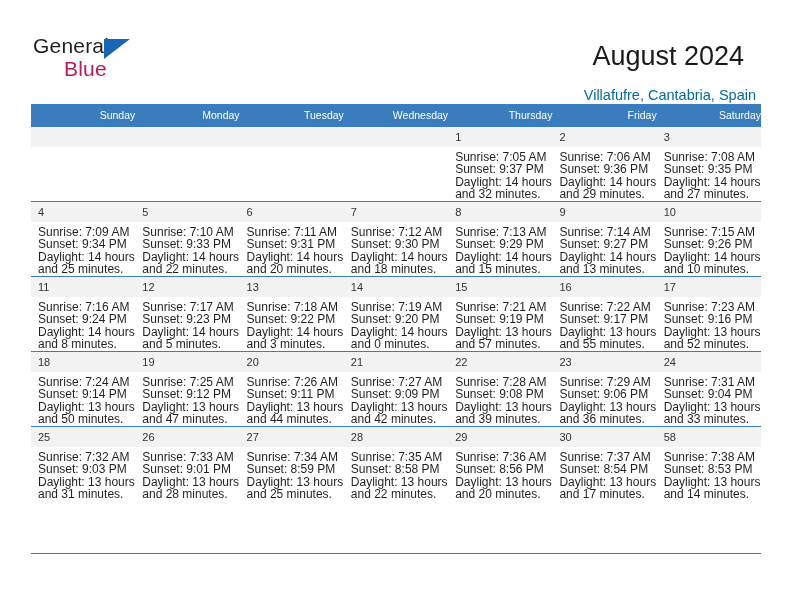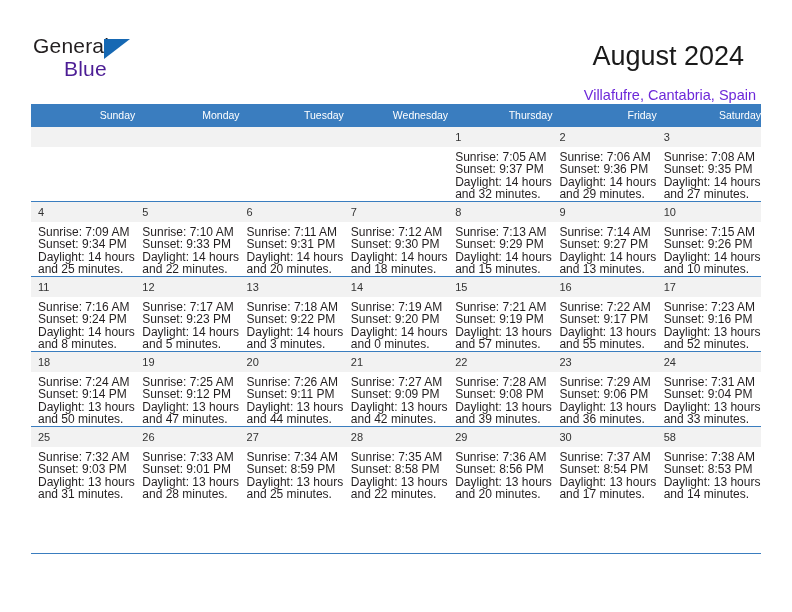--- a/index.html
+++ b/index.html
@@ -53,39 +53,39 @@
     height: 0;
     border-left: 26px solid #1668b3;
     border-bottom: 20px solid transparent;
   }
   .logo-blue {
     position: absolute;
     left: 31px;
     top: 23px;
     font-size: 21px;
     letter-spacing: 0.2px;
-    color: #4c1d95;
+    color: #be185d;
     font-family: "Liberation Sans", sans-serif;
   }
   .title-wrap {
     position: absolute;
     right: 36px;
     top: 28px;
     text-align: right;
   }
   .cal-title {
     font-size: 27px;
     color: #1a1a1a;
     line-height: 33px;
     font-weight: normal;
     margin: 12px;
   }
   .cal-subtitle {
     font-size: 14.5px;
-    color: #6d28d9;
+    color: #0369a1;
     line-height: 20px;
     margin: 6px 0 0 0;
   }
 
   
   .calendar {
     position: absolute;
     left: 31px;
     top: 104px;
     width: 730px;

